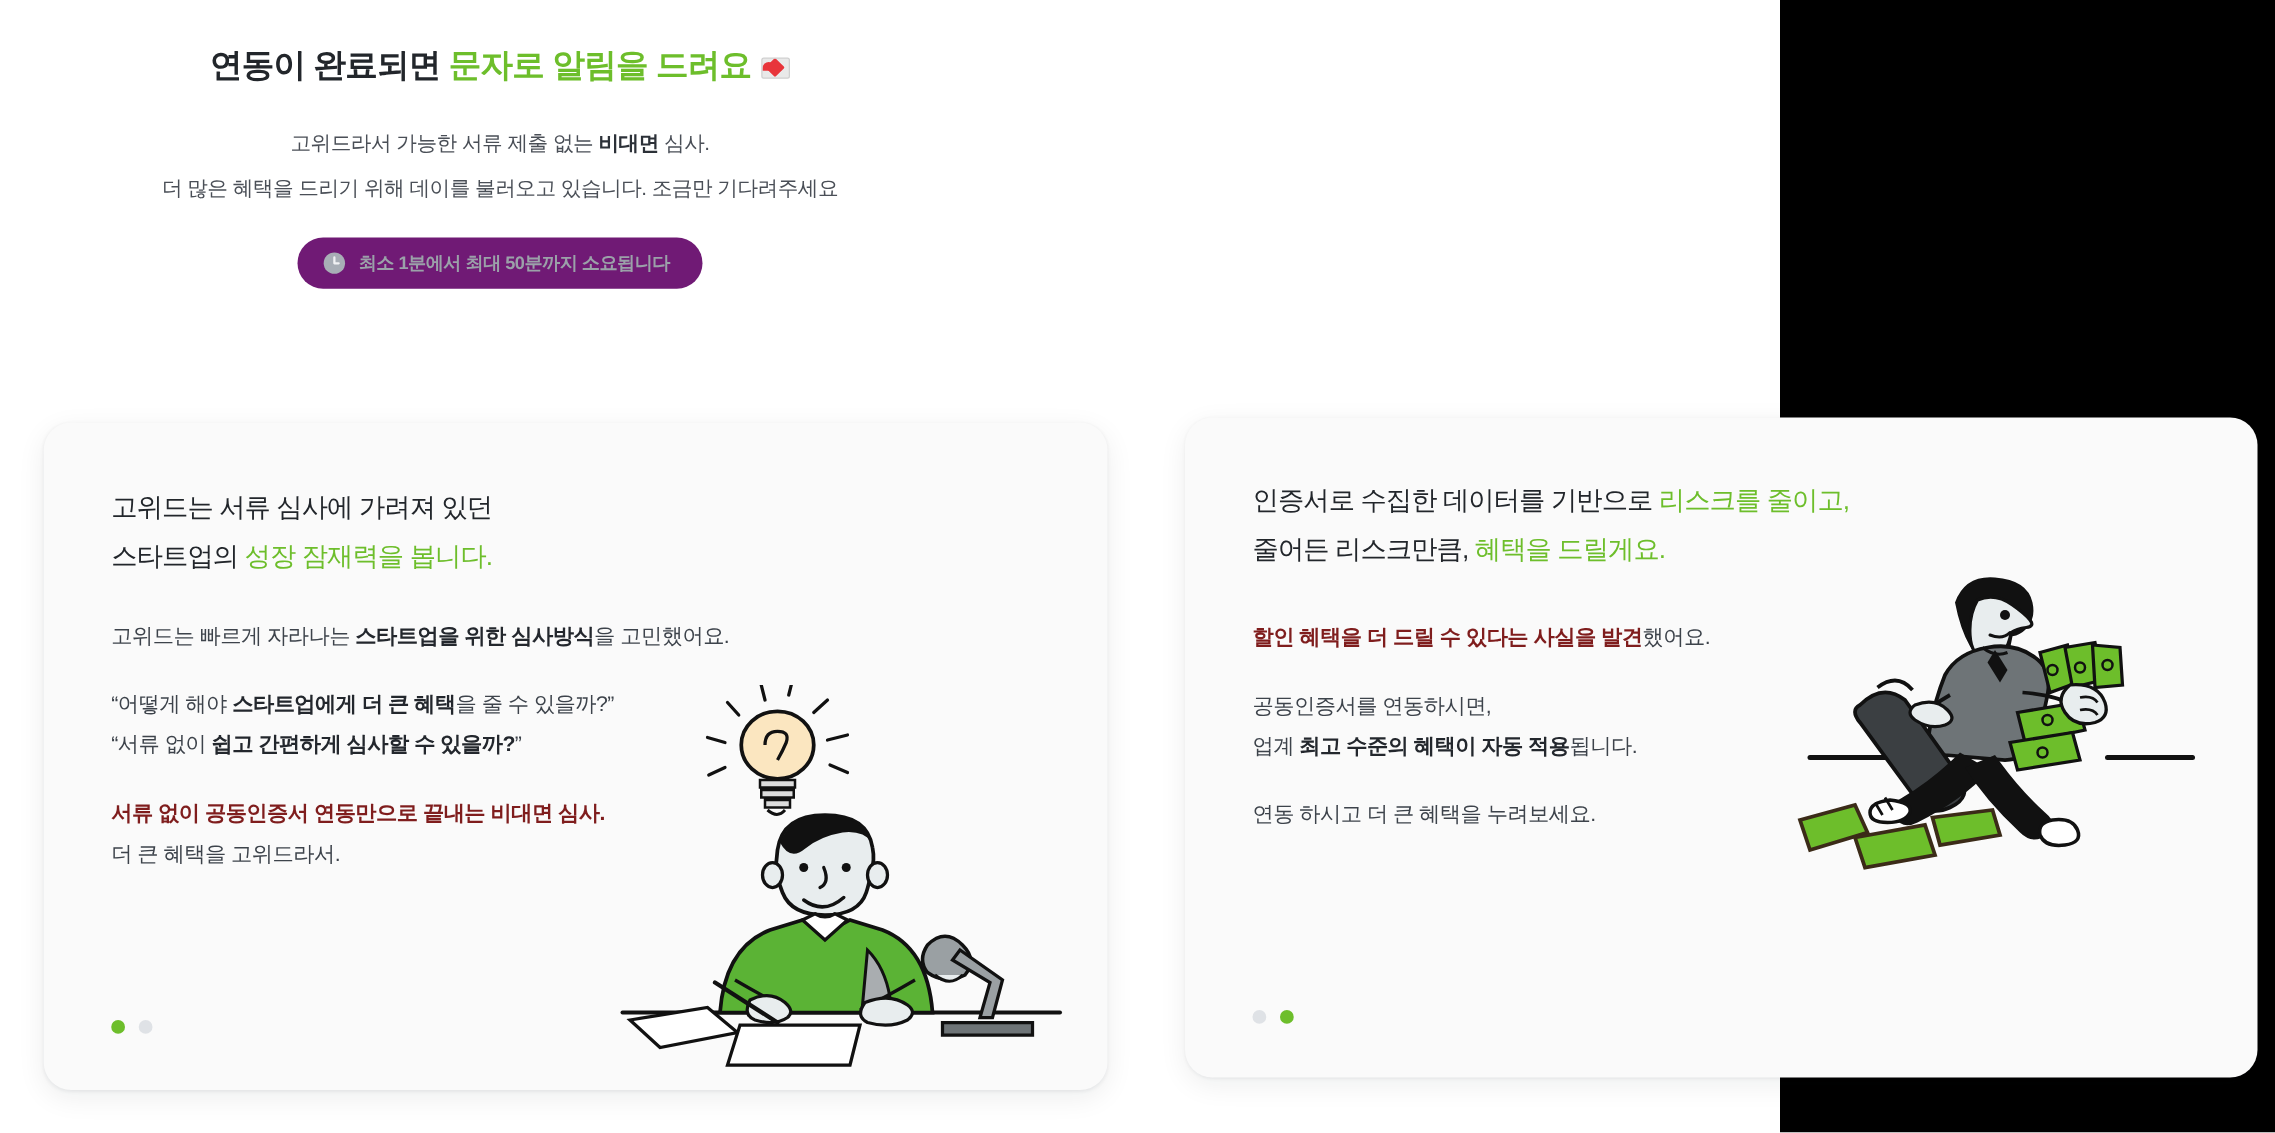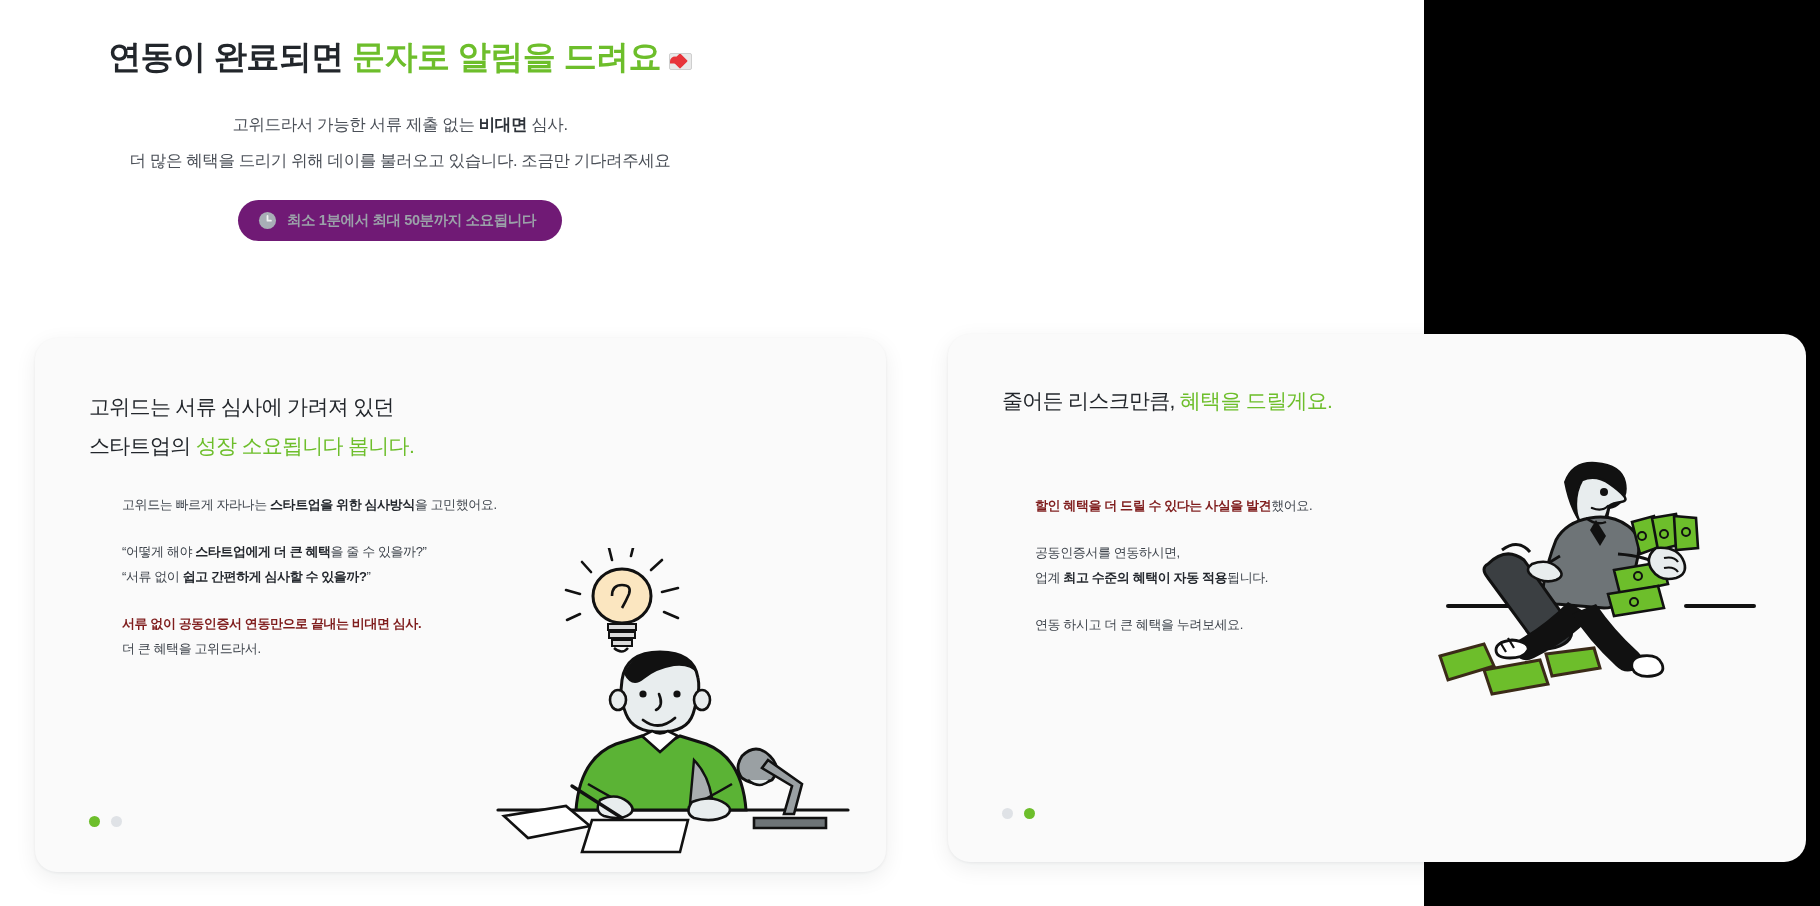--- a/index.html
+++ b/index.html
@@ -33,21 +33,21 @@
   
   .header {
     position: absolute;
     left: 0;
     top: 0;
     width: 800px;
     padding-top: 34px;
     text-align: center;
   }
   .headline {
-    font-size: 33px;
+    font-size: 26px;
     font-weight: bold;
     letter-spacing: -0.6px;
     color: #22262b;
     line-height: 1.4;
     white-space: nowrap;
   }
   .headline .accent { color: #6DBE2B; }
   .envelope-icon {
     display: inline-block;
     position: relative;
@@ -133,26 +133,25 @@
     letter-spacing: -0.7px;
     color: #22262b;
     white-space: nowrap;
   }
   #card-right .card-title { left: 54px; top: 48px; }
   .card-title .accent { color: #6DBE2B; }
 
   .card-body {
     position: absolute;
     left: 54px;
-    font-size: 13px;
+    font-size: 17px;
     line-height: 1.92;
     letter-spacing: -0.42px;
     color: #3d434b;
     white-space: nowrap;
-    margin-left: 33px;
   }
   .card-body b { font-weight: bold; color: #23272d; }
   .card-body .accent { color: #7f1d1d; font-weight: bold; }
   .card-body .gap { display: block; height: 22px; }
 
   #body-left  { top: 155px; }
   #body-right { top: 160px; }
 
   
   .dots {
@@ -200,21 +199,21 @@
         <span>최소 1분에서 최대 50분까지 소요됩니다</span>
       </div>
     </div>
   </div>
 
   <div class="card" id="card-left">
     <div class="card-inner">
 
       <div class="card-title">
         <div>고위드는 서류 심사에 가려져 있던</div>
-        <div><span>스타트업의 </span><span class="accent">성장 소요됩니다 봅니다.</span></div>
+        <div><span>스타트업의 </span><span class="accent">성장 잠재력을 봅니다.</span></div>
       </div>
 
       <div class="card-body" id="body-left">
         <div><span>고위드는 빠르게 자라나는 </span><b>스타트업을 위한 심사방식</b><span>을 고민했어요.</span></div>
 
         <span class="gap"></span>
 
         <div><span>“어떻게 해야 </span><b>스타트업에게 더 큰 혜택</b><span>을 줄 수 있을까?”</span></div>
         <div><span>“서류 없이 </span><b>쉽고 간편하게 심사할 수 있을까?</b><span>”</span></div>
 
@@ -280,20 +279,21 @@
         <span class="dot active"></span>
         <span class="dot"></span>
       </div>
     </div>
   </div>
 
   <div class="card" id="card-right">
     <div class="card-inner">
 
       <div class="card-title">
+        <div><span>인증서로 수집한 데이터를 기반으로 </span><span class="accent">리스크를 줄이고,</span></div>
         <div><span>줄어든 리스크만큼, </span><span class="accent">혜택을 드릴게요.</span></div>
       </div>
 
       <div class="card-body" id="body-right">
         <div><span class="accent">할인 혜택을 더 드릴 수 있다는 사실을 발견</span><span>했어요.</span></div>
 
         <span class="gap"></span>
 
         <div>공동인증서를 연동하시면,</div>
         <div><span>업계 </span><b>최고 수준의 혜택이 자동 적용</b><span>됩니다.</span></div>

